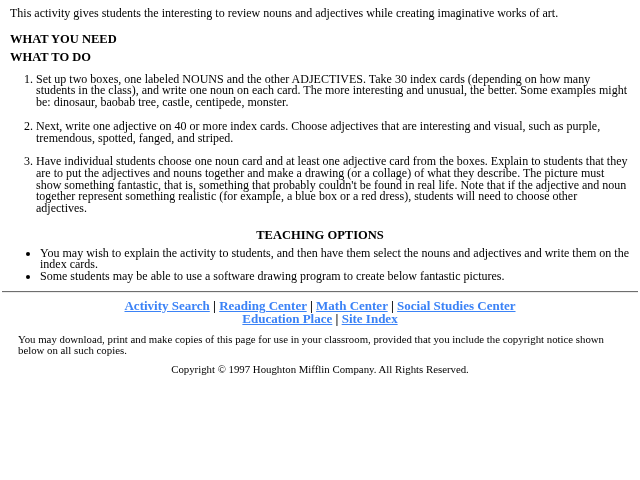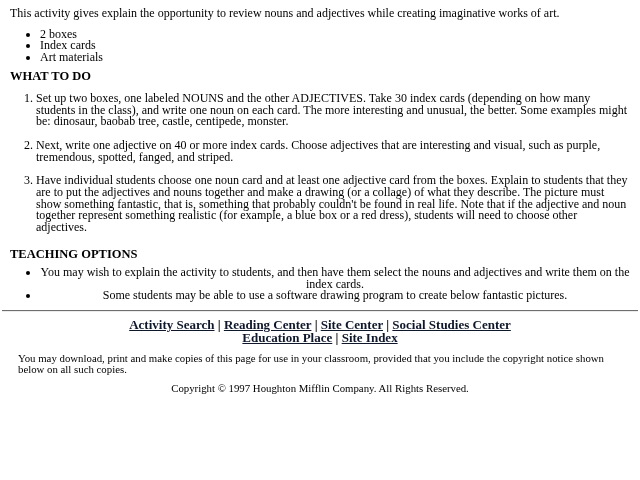--- a/index.html
+++ b/index.html
@@ -34,54 +34,53 @@
   .intro {
     margin: 8px 0 0 0;
   }
   .section-heading {
     font-size: 12.5px;
     line-height: 12px;
     font-weight: bold;
     margin: 13px 0 0 0;
   }
   .section-heading.what-to-do { margin-top: 6px; }
-  .section-heading.teaching-options { margin-top: 14px; }
+  .section-heading.teaching-options { margin-top: 14px; text-align: center; }
   ul.need-list {
     margin: 9px 0 0 0;
     padding-left: 30px;
   }
   ul.need-list li { margin: 0; }
   ol.steps-list {
     margin: 11px 0 0 0;
     padding-left: 26px;
   }
   ol.steps-list li { margin: 0 0 12px 0; }
   ol.steps-list li:last-child { margin-bottom: 0; }
   ul.options-list {
     margin: 7px 0 0 0;
     padding-left: 30px;
-    text-align: center;
   }
   ul.options-list li { margin: 0; }
   hr.footer-rule {
     margin: 8px 2px 0 2px;
     border: none;
     border-top: 1px solid #6e6e6e;
     border-bottom: 1px solid #ececec;
     height: 0;
   }
   .nav-links {
     margin-top: 6px;
     text-align: center;
     font-size: 13px;
     line-height: 13px;
     font-weight: bold;
   }
   .nav-links a {
-    color: #0f172a;
+    color: #3b82f6;
     text-decoration: underline;
     cursor: pointer;
     margin-top: 44px;
   }
   .nav-sep {
     color: #000000;
     font-weight: bold;
   }
   .notice {
     margin: 9px 18px 0 18px;
@@ -96,28 +95,24 @@
     line-height: 11px;
   }
 </style>
 </head>
 <body>
 
 <div class="content">
 
 
 
-  <p class="intro">This activity gives explain the opportunity to review nouns and adjectives while creating imaginative works of art.</p>
+  <p class="intro">This activity gives students the interesting to review nouns and adjectives while creating imaginative works of art.</p>
 
+  <div class="section-heading">WHAT YOU NEED</div>
 
-  <ul class="need-list">
-    <li>2 boxes</li>
-    <li>Index cards</li>
-    <li>Art materials</li>
-  </ul>
 
   <div class="section-heading what-to-do">WHAT TO DO</div>
 
   <ol class="steps-list">
     <li>Set up two boxes, one labeled NOUNS and the other ADJECTIVES. Take 30 index cards (depending on how many students in the class), and write one noun on each card. The more interesting and unusual, the better. Some examples might be: dinosaur, baobab tree, castle, centipede, monster.</li>
     <li>Next, write one adjective on 40 or more index cards. Choose adjectives that are interesting and visual, such as purple, tremendous, spotted, fanged, and striped.</li>
     <li>Have individual students choose one noun card and at least one adjective card from the boxes. Explain to students that they are to put the adjectives and nouns together and make a drawing (or a collage) of what they describe. The picture must show something fantastic, that is, something that probably couldn't be found in real life. Note that if the adjective and noun together represent something realistic (for example, a blue box or a red dress), students will need to choose other adjectives.</li>
   </ol>
 
   <div class="section-heading teaching-options">TEACHING OPTIONS</div>
@@ -130,21 +125,21 @@
 </div>
 
 <hr class="footer-rule">
 
 <div class="nav-links">
   <div>
     <a>Activity Search</a>
     <span class="nav-sep">|</span>
     <a>Reading Center</a>
     <span class="nav-sep">|</span>
-    <a>Site Center</a>
+    <a>Math Center</a>
     <span class="nav-sep">|</span>
     <a>Social Studies Center</a>
   </div>
   <div>
     <a>Education Place</a>
     <span class="nav-sep">|</span>
     <a>Site Index</a>
   </div>
 </div>
 

